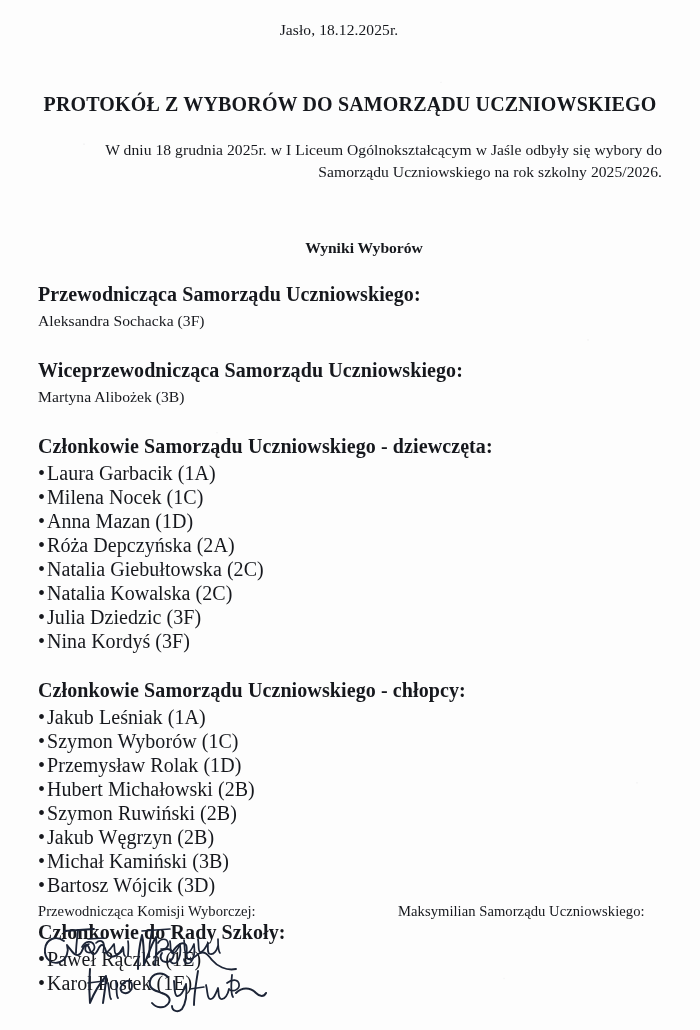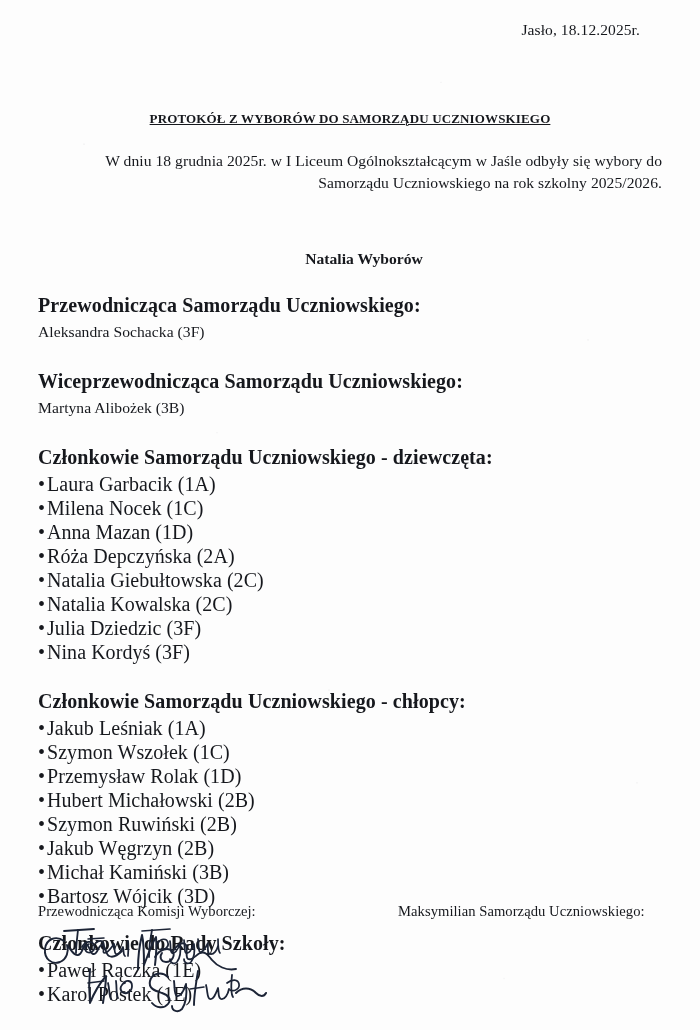--- a/index.html
+++ b/index.html
@@ -35,35 +35,34 @@
   }
 
   .sheet {
     position: absolute;
     inset: 0;
     padding: 0 38px;
     box-sizing: border-box;
   }
 
   .date-line {
-    text-align: right;
+    text-align: center;
     font-size: 15.5px;
     line-height: 1;
     padding-top: 22px;
     padding-right: 22px;
     letter-spacing: .1px;
   }
 
   .doc-title {
     text-align: center;
     font-weight: bold;
-    font-size: 13px;
+    font-size: 20px;
     letter-spacing: .15px;
-    margin-top: 73px;
-    text-decoration: underline;
+    margin-top: 55px;
   }
 
   .intro {
     margin-top: 23px;
     font-size: 15.6px;
     line-height: 1.47;
     text-align: right;
     letter-spacing: .05px;
     max-width: 624px;
   }
@@ -147,21 +146,21 @@
 <div class="page-noise"></div>
 
 <div class="sheet">
 
   <div class="date-line">Jasło, 18.12.2025r.</div>
 
   <div class="doc-title">PROTOKÓŁ Z WYBORÓW DO SAMORZĄDU UCZNIOWSKIEGO</div>
 
   <div class="intro">W dniu 18 grudnia 2025r. w I Liceum Ogólnokształcącym w Jaśle odbyły się wybory do Samorządu Uczniowskiego na rok szkolny 2025/2026.</div>
 
-  <div class="results-heading">Natalia Wyborów</div>
+  <div class="results-heading">Wyniki Wyborów</div>
 
   <div class="section">
     <div class="section-title">Przewodnicząca Samorządu Uczniowskiego:</div>
     <div class="person-line">Aleksandra Sochacka (3F)</div>
   </div>
 
   <div class="section">
     <div class="section-title">Wiceprzewodnicząca Samorządu Uczniowskiego:</div>
     <div class="person-line">Martyna Alibożek (3B)</div>
   </div>
@@ -177,21 +176,21 @@
         <li><span class="bullet">•</span><span>Natalia Kowalska (2C)</span></li>
         <li><span class="bullet">•</span><span>Julia Dziedzic (3F)</span></li>
         <li><span class="bullet">•</span><span>Nina Kordyś (3F)</span></li>
       </ul>
   </div>
 
   <div class="section">
     <div class="section-title">Członkowie Samorządu Uczniowskiego - chłopcy:</div>
     <ul class="member-list">
         <li><span class="bullet">•</span><span>Jakub Leśniak (1A)</span></li>
-        <li><span class="bullet">•</span><span>Szymon Wszołek (1C)</span></li>
+        <li><span class="bullet">•</span><span>Szymon Wyborów (1C)</span></li>
         <li><span class="bullet">•</span><span>Przemysław Rolak (1D)</span></li>
         <li><span class="bullet">•</span><span>Hubert Michałowski (2B)</span></li>
         <li><span class="bullet">•</span><span>Szymon Ruwiński (2B)</span></li>
         <li><span class="bullet">•</span><span>Jakub Węgrzyn (2B)</span></li>
         <li><span class="bullet">•</span><span>Michał Kamiński (3B)</span></li>
         <li><span class="bullet">•</span><span>Bartosz Wójcik (3D)</span></li>
       </ul>
   </div>
 
   <div class="section tight">

